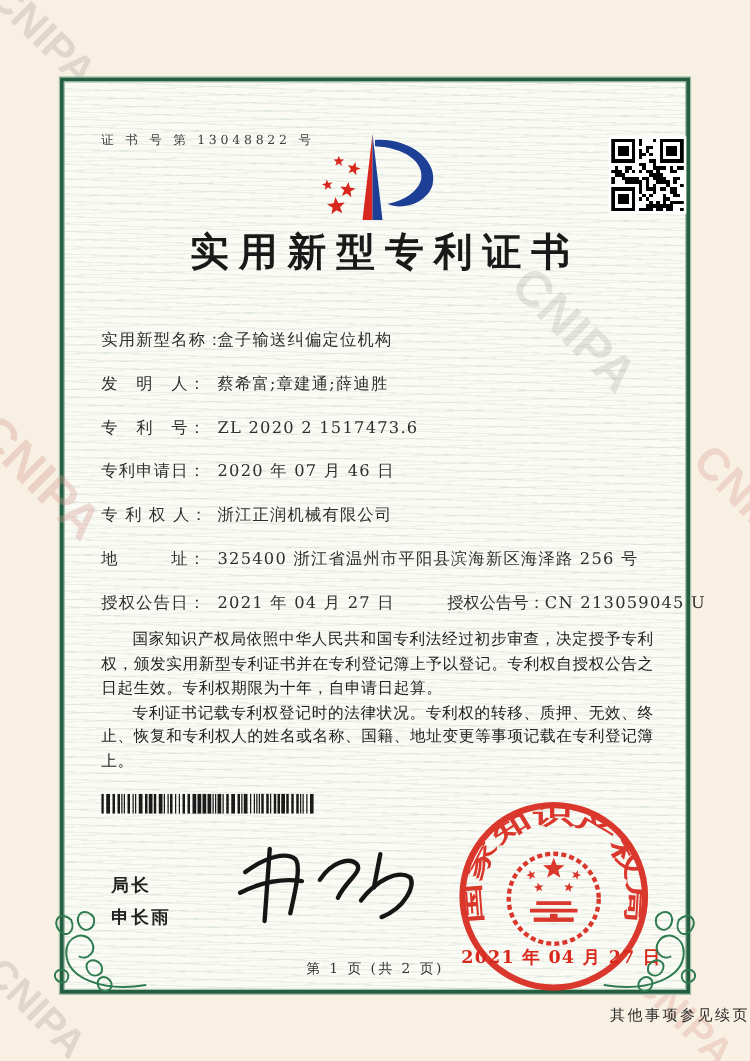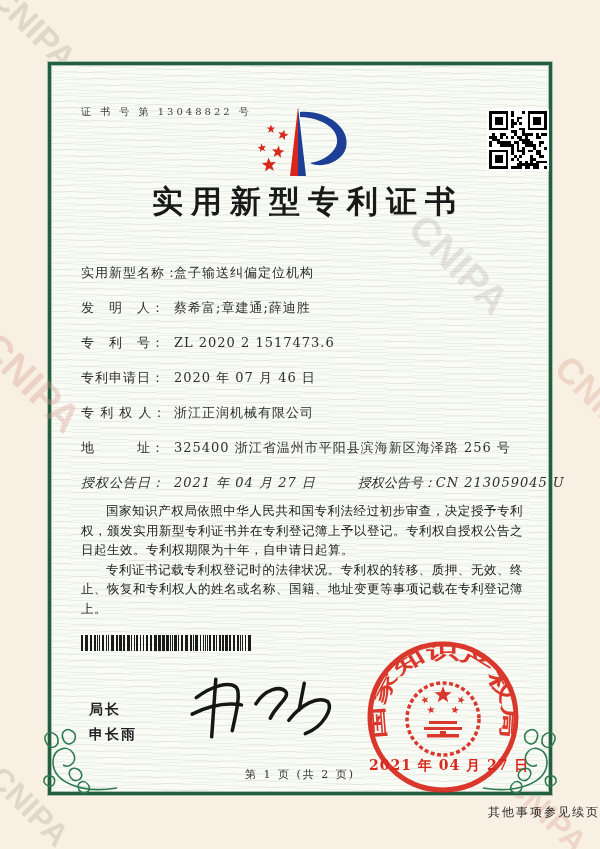--- a/index.html
+++ b/index.html
@@ -26,21 +26,21 @@
   .qr{position:absolute;left:436px;top:44px;width:58px;height:58px;background:#fff;padding:2px;}
   .qr svg{width:100%;height:100%;shape-rendering:crispEdges;}
 
   .title{position:absolute;left:16px;right:0;top:116px;text-align:center;
     font-size:31px;font-weight:bold;letter-spacing:8px;color:#191919;}
 
   .fields{position:absolute;left:30px;right:26px;top:197px;font-size:13px;color:#2e2e2e;}
   .frow{margin-bottom:14px;line-height:21px;white-space:nowrap;}
   .flabel{display:inline-block;width:93px;letter-spacing:1px;}
   .fvalue{letter-spacing:1px;}
-  .grant-row{margin-top:0;font-style:italic;}
+  .grant-row{margin-top:0;}
   .grant-right{margin-left:42px;}
 
   .body-text{position:absolute;left:30px;right:26px;top:436px;
     font-size:12.5px;line-height:19.5px;color:#222;text-align:justify;
     }
   .body-text p{margin:0;text-indent:2em;letter-spacing:0.5px;}
 
   .barcode{position:absolute;left:30px;top:570px;width:170px;height:16px;}
 
   .officer{position:absolute;left:38px;top:632px;font-size:14px;color:#222;

